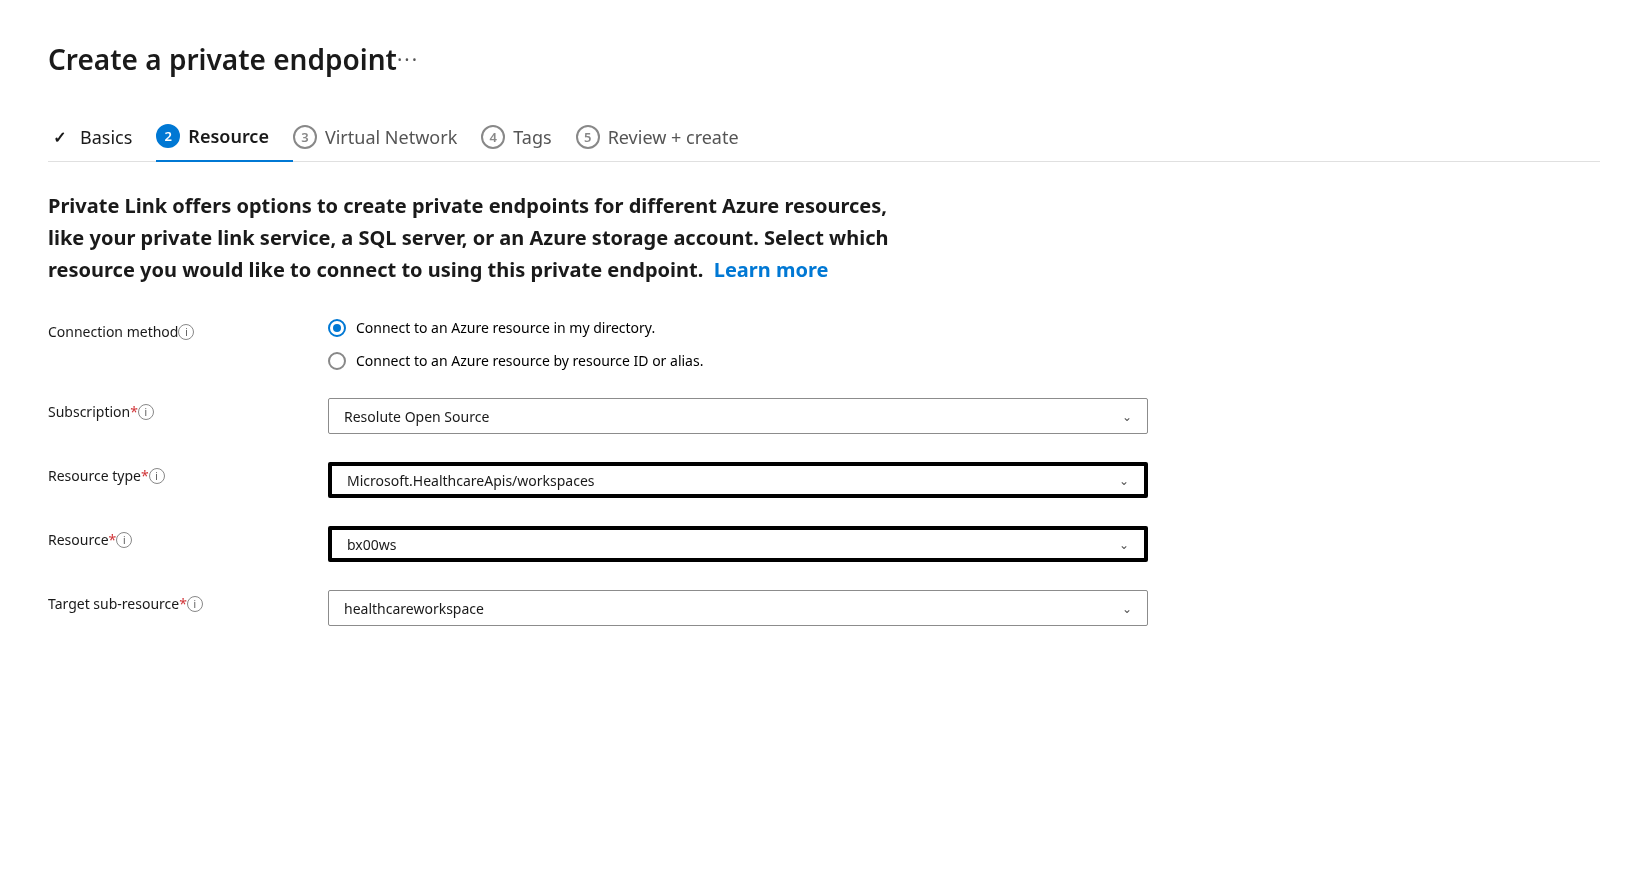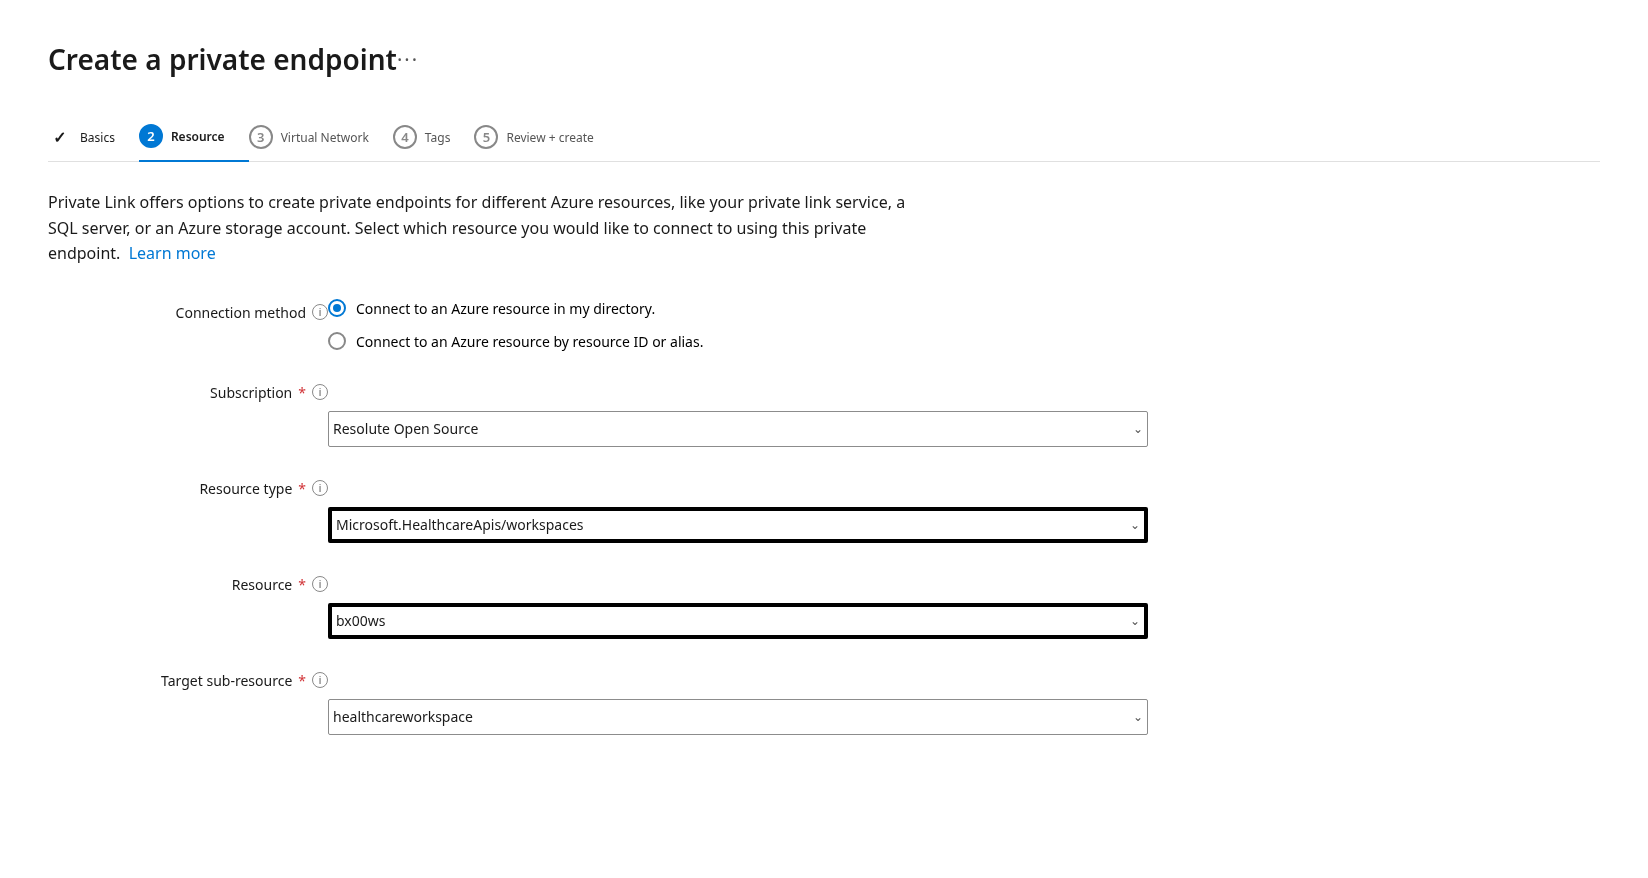--- a/index.html
+++ b/index.html
@@ -67,63 +67,63 @@
       background: transparent;
       color: #1a1a1a;
       font-size: 16px;
     }
     .step-badge.active-badge {
       background: #0078d4;
       border: 2px solid #0078d4;
       color: #fff;
     }
     .step-label {
-      font-size: 12px;
+      font-size: 18px;
       color: #555;
     }
     .step.active .step-label {
       color: #1a1a1a;
       font-weight: 600;
     }
     .step.completed-step .step-label {
       color: #1a1a1a;
     }
 
     
     .description {
-      font-size: 16px;
+      font-size: 20px;
       color: #1a1a1a;
       line-height: 1.6;
       max-width: 860px;
       margin-bottom: 32px;
+      font-weight: bold;
     }
     .description a {
       color: #0078d4;
       text-decoration: none;
     }
 
     
     .form-section {
       max-width: 1100px;
     }
     .form-row {
       display: flex;
       align-items: flex-start;
       margin-bottom: 28px;
     }
     .form-label-col {
       width: 280px;
       flex-shrink: 0;
       display: flex;
       align-items: center;
-      gap: 6px;
+      gap: 0;
       padding-top: 4px;
       font-size: 14px;
       color: #1a1a1a;
-      justify-content: flex-end;
     }
     .required-star {
       color: #d13438;
       font-size: 14px;
     }
     .info-icon {
       display: inline-flex;
       align-items: center;
       justify-content: center;
       width: 16px;
@@ -177,25 +177,24 @@
     .select-box {
       width: 100%;
       max-width: 870px;
       height: 36px;
       border: 1px solid #8c8c8c;
       border-radius: 2px;
       background: #fff;
       display: flex;
       align-items: center;
       justify-content: space-between;
-      padding: 0 4px;
-      cursor: pointer;
-      font-size: 14px;
-      color: #1a1a1a;
-      margin-top: 32px;
+      padding: 0 15px;
+      cursor: pointer;
+      font-size: 14px;
+      color: #1a1a1a;
     }
     .select-box.focused {
       border: 4px solid #000000;
     }
     .chevron-down {
       font-size: 12px;
       color: #555;
     }
   </style>
 </head>

